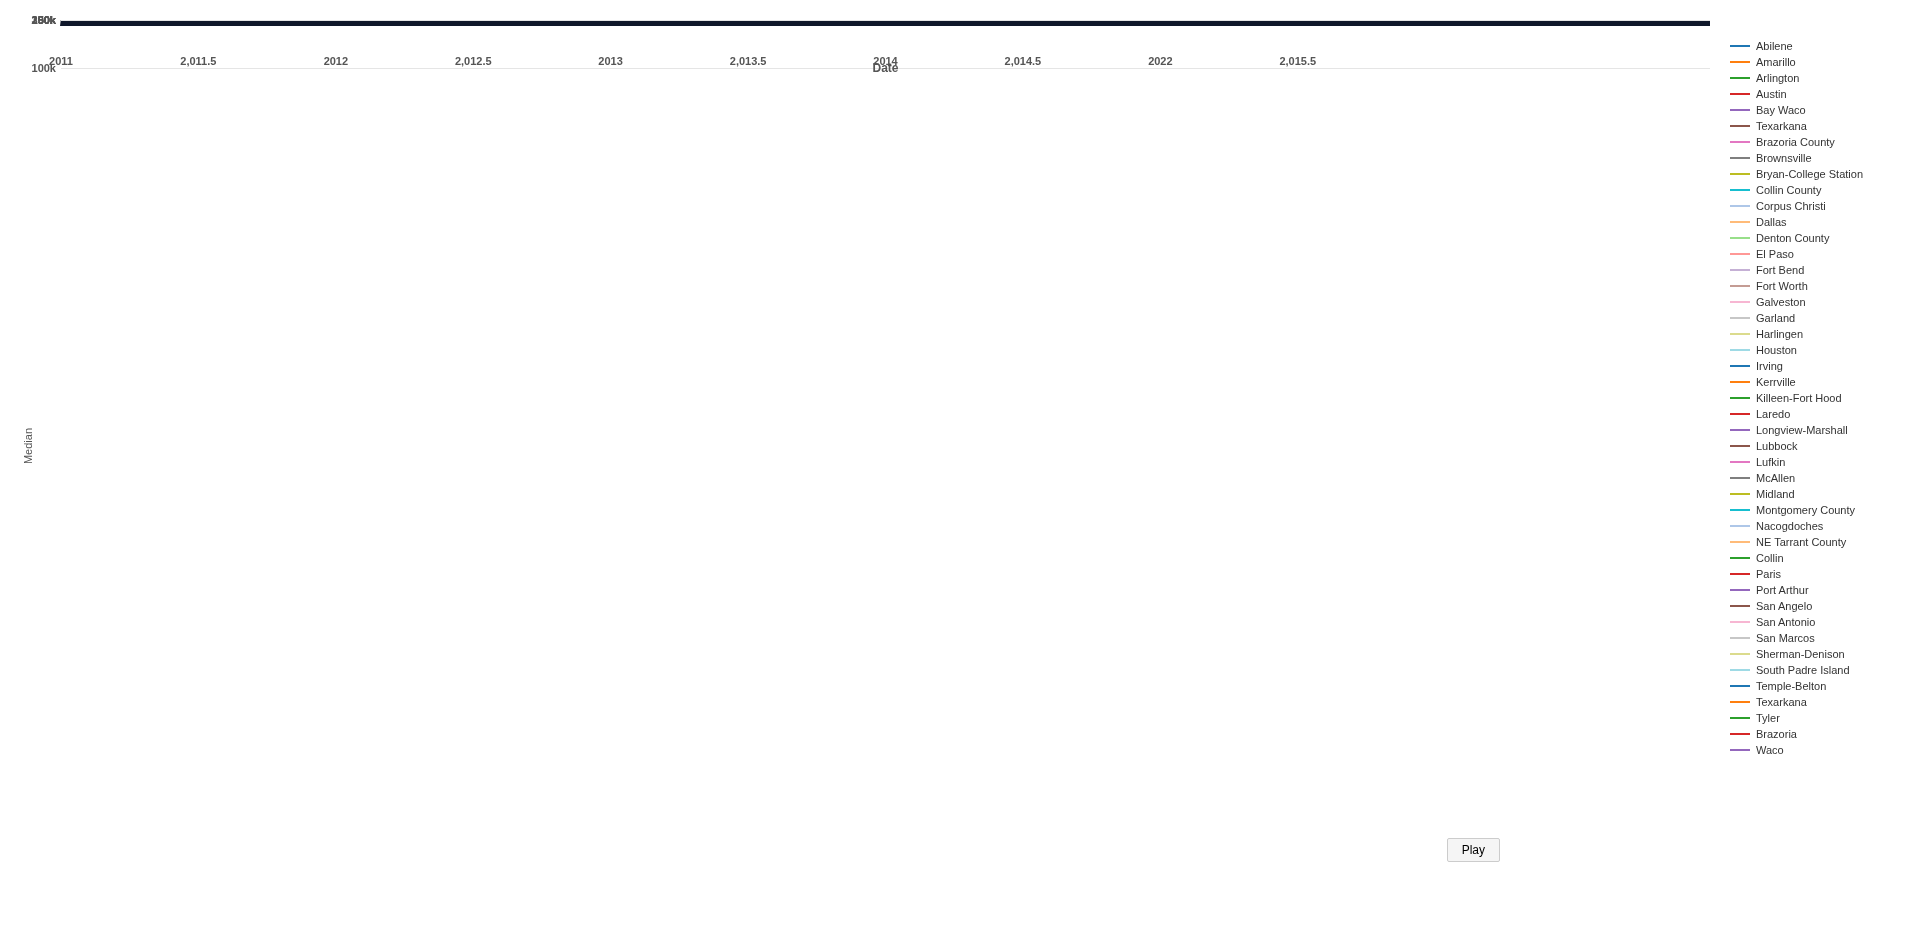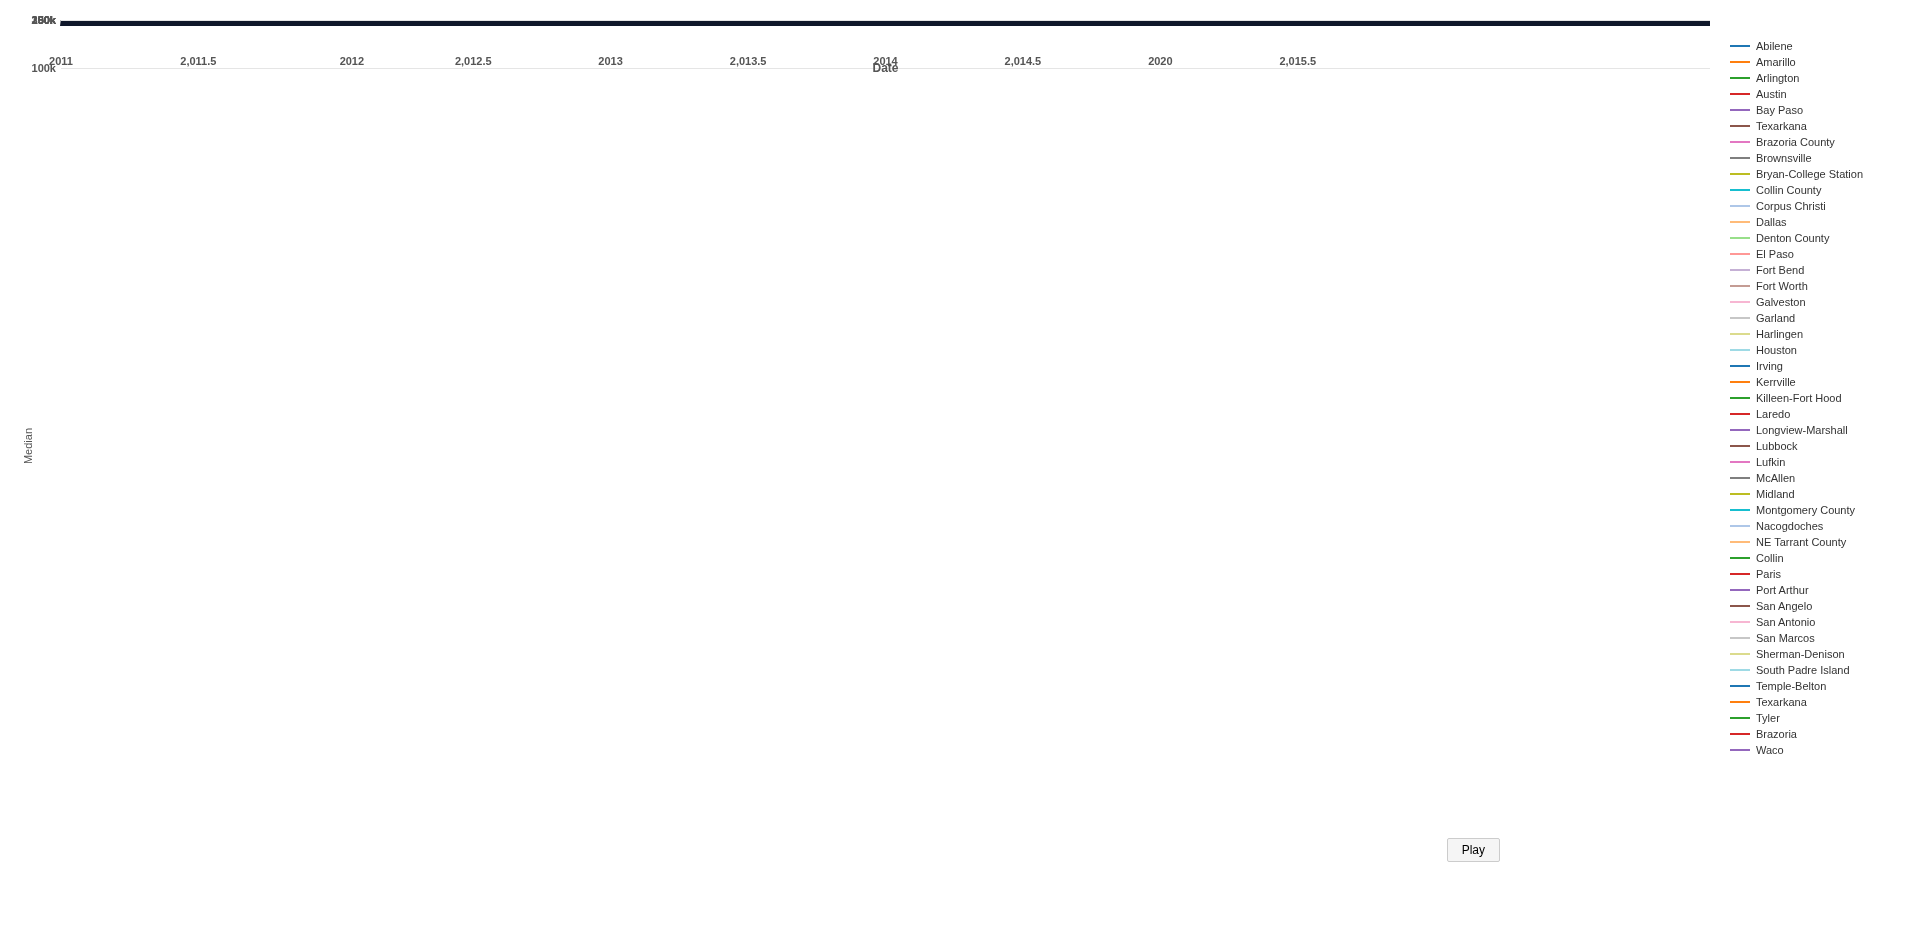--- a/index.html
+++ b/index.html
@@ -153,27 +153,27 @@
           <div class="v-line" style="left: 41.67%;"></div>
           <div class="v-line" style="left: 50%;"></div>
           <div class="v-line" style="left: 58.33%;"></div>
           <div class="v-line" style="left: 66.67%;"></div>
           <div class="v-line" style="left: 75%;"></div>
         </div>
 
       <div class="x-axis" id="x-axis">
           <span class="x-tick-label" style="position: absolute; left: 0%;">2011</span>
           <span class="x-tick-label" style="position: absolute; left: 8.33%;">2,011.5</span>
-          <span class="x-tick-label" style="position: absolute; left: 16.67%; margin-left: 16px;">2012</span>
+          <span class="x-tick-label" style="position: absolute; left: 16.67%;">2012</span>
           <span class="x-tick-label" style="position: absolute; left: 25%;">2,012.5</span>
           <span class="x-tick-label" style="position: absolute; left: 33.33%;">2013</span>
           <span class="x-tick-label" style="position: absolute; left: 41.67%;">2,013.5</span>
           <span class="x-tick-label" style="position: absolute; left: 50%;">2014</span>
           <span class="x-tick-label" style="position: absolute; left: 58.33%;">2,014.5</span>
-          <span class="x-tick-label" style="position: absolute; left: 66.67%;">2020</span>
+          <span class="x-tick-label" style="position: absolute; left: 66.67%;">2022</span>
           <span class="x-tick-label" style="position: absolute; left: 75%;">2,015.5</span>
         </div>
 
       <span class="x-axis-label">Date</span>
     </div>
 
     <button class="play-btn">Play</button>
   </div>
 
   <div class="legend" id="legend">
@@ -188,21 +188,21 @@
       <div class="legend-item">
         <div class="legend-line" style="background-color: rgb(44, 160, 44);"></div>
         <span>Arlington</span>
       </div>
       <div class="legend-item">
         <div class="legend-line" style="background-color: rgb(214, 39, 40);"></div>
         <span>Austin</span>
       </div>
       <div class="legend-item">
         <div class="legend-line" style="background-color: rgb(148, 103, 189);"></div>
-        <span>Bay Paso</span>
+        <span>Bay Waco</span>
       </div>
       <div class="legend-item">
         <div class="legend-line" style="background-color: rgb(140, 86, 75);"></div>
         <span>Texarkana</span>
       </div>
       <div class="legend-item">
         <div class="legend-line" style="background-color: rgb(227, 119, 194);"></div>
         <span>Brazoria County</span>
       </div>
       <div class="legend-item">

